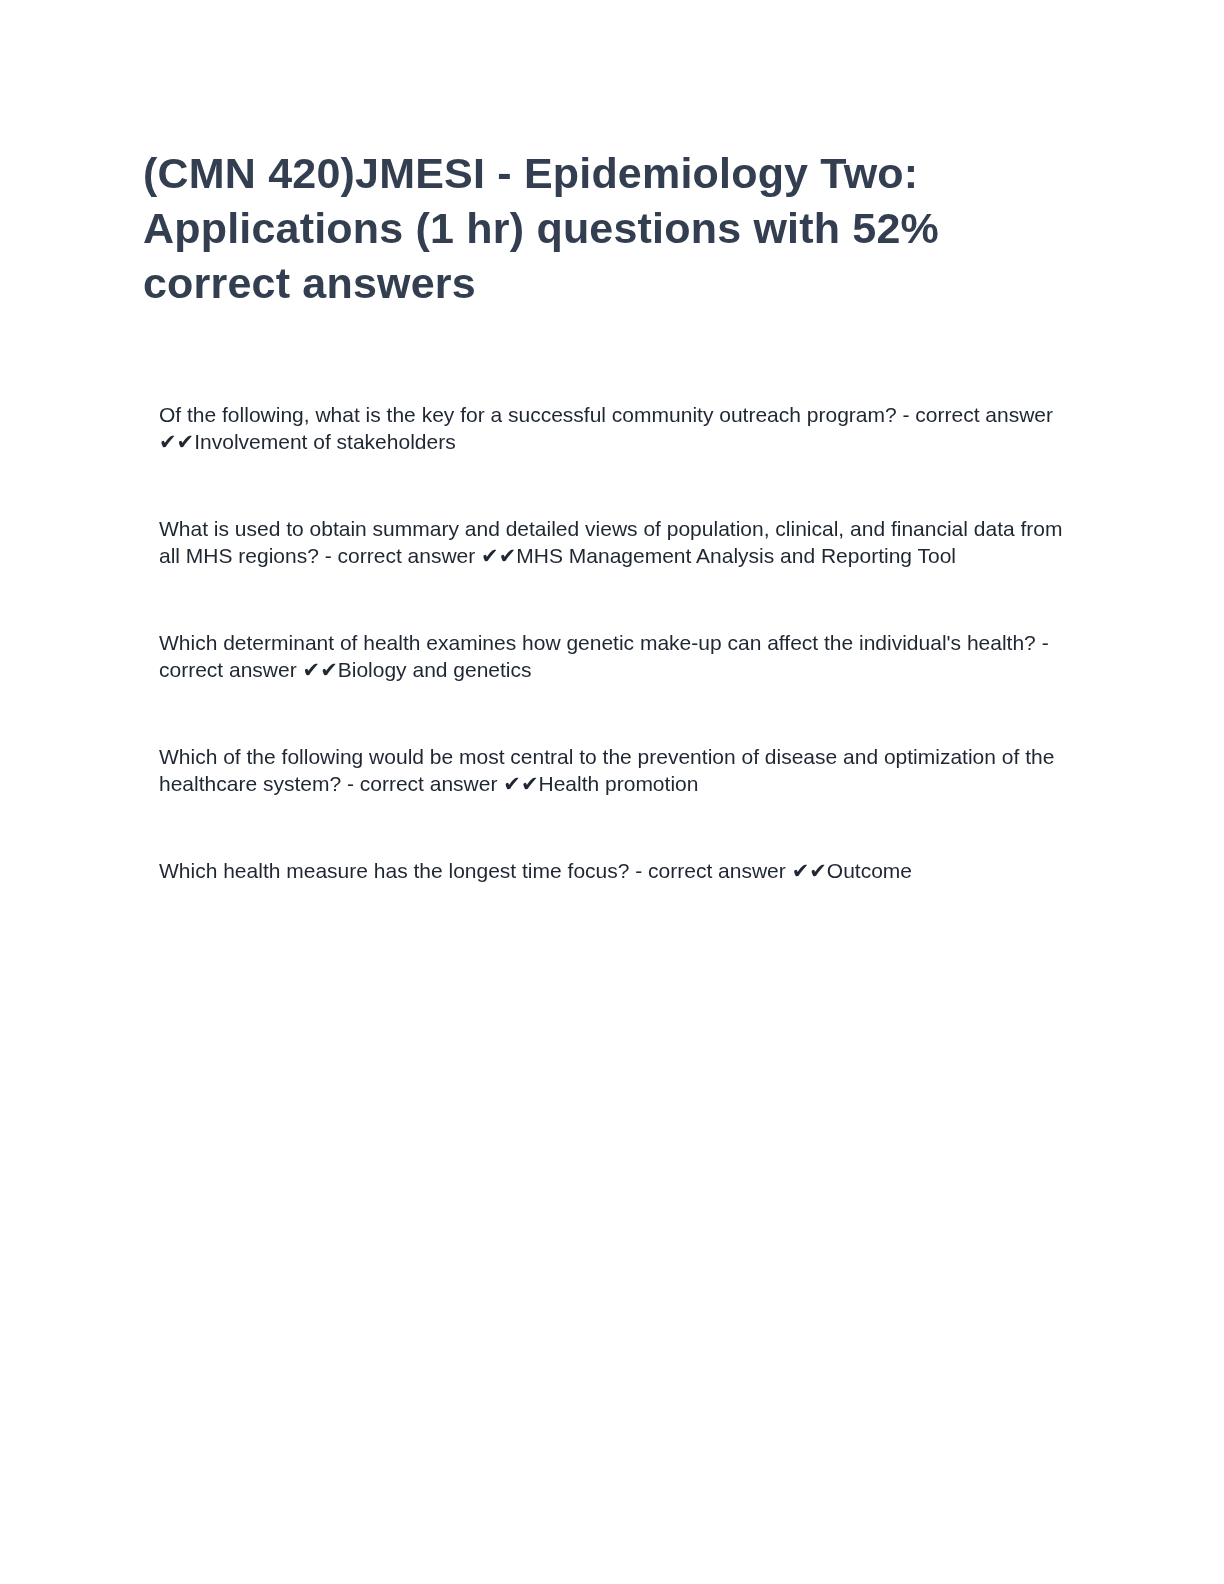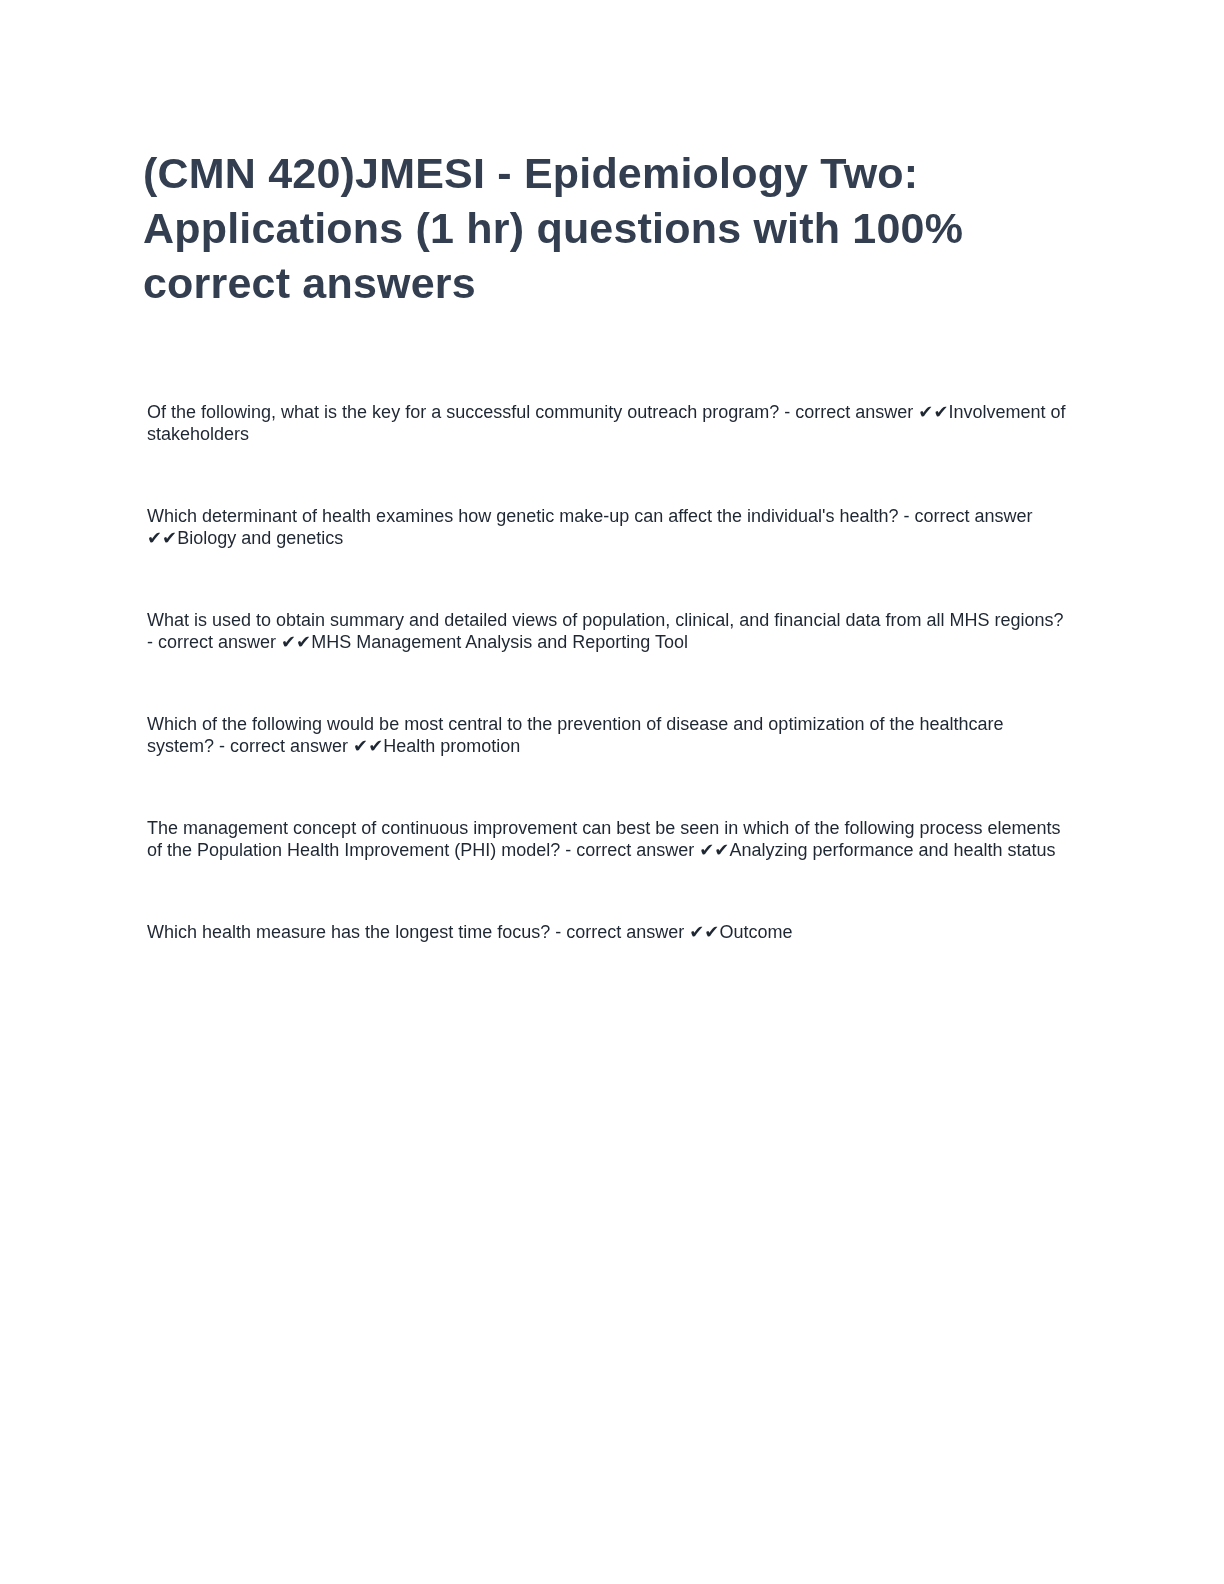--- a/index.html
+++ b/index.html
@@ -24,40 +24,39 @@
   .doc-title {
     margin: 0 0 90px 0;
     max-width: 930px;
     color: #333f50;
     font-size: 43px;
     line-height: 55px;
     font-weight: bold;
     letter-spacing: 0.2px;
   }
   .qa-paragraph {
-    margin: 0 0 60px 4px;
+    margin: 0 0 60px 16px;
     max-width: 924px;
     color: #1f2733;
-    font-size: 18px;
-    line-height: 22px;
+    font-size: 21px;
+    line-height: 27px;
     font-weight: 400;
   }
 </style>
 </head>
 <body>
 
 <div class="page">
-  <h1 class="doc-title">(CMN 420)JMESI - Epidemiology Two: Applications (1 hr) questions with 100% correct answers</h1>
+  <h1 class="doc-title">(CMN 420)JMESI - Epidemiology Two: Applications (1 hr) questions with 52% correct answers</h1>
 
   <p class="qa-paragraph">Of the following, what is the key for a successful community outreach program? - correct answer ✔✔Involvement of stakeholders</p>
 
+  <p class="qa-paragraph">What is used to obtain summary and detailed views of population, clinical, and financial data from all MHS regions? - correct answer ✔✔MHS Management Analysis and Reporting Tool</p>
+
   <p class="qa-paragraph">Which determinant of health examines how genetic make-up can affect the individual's health? - correct answer ✔✔Biology and genetics</p>
-
-  <p class="qa-paragraph">What is used to obtain summary and detailed views of population, clinical, and financial data from all MHS regions? - correct answer ✔✔MHS Management Analysis and Reporting Tool</p>
 
   <p class="qa-paragraph">Which of the following would be most central to the prevention of disease and optimization of the healthcare system? - correct answer ✔✔Health promotion</p>
 
-  <p class="qa-paragraph">The management concept of continuous improvement can best be seen in which of the following process elements of the Population Health Improvement (PHI) model? - correct answer ✔✔Analyzing performance and health status</p>
 
   <p class="qa-paragraph">Which health measure has the longest time focus? - correct answer ✔✔Outcome</p>
 
 
 </div>
 
 </body></html>

